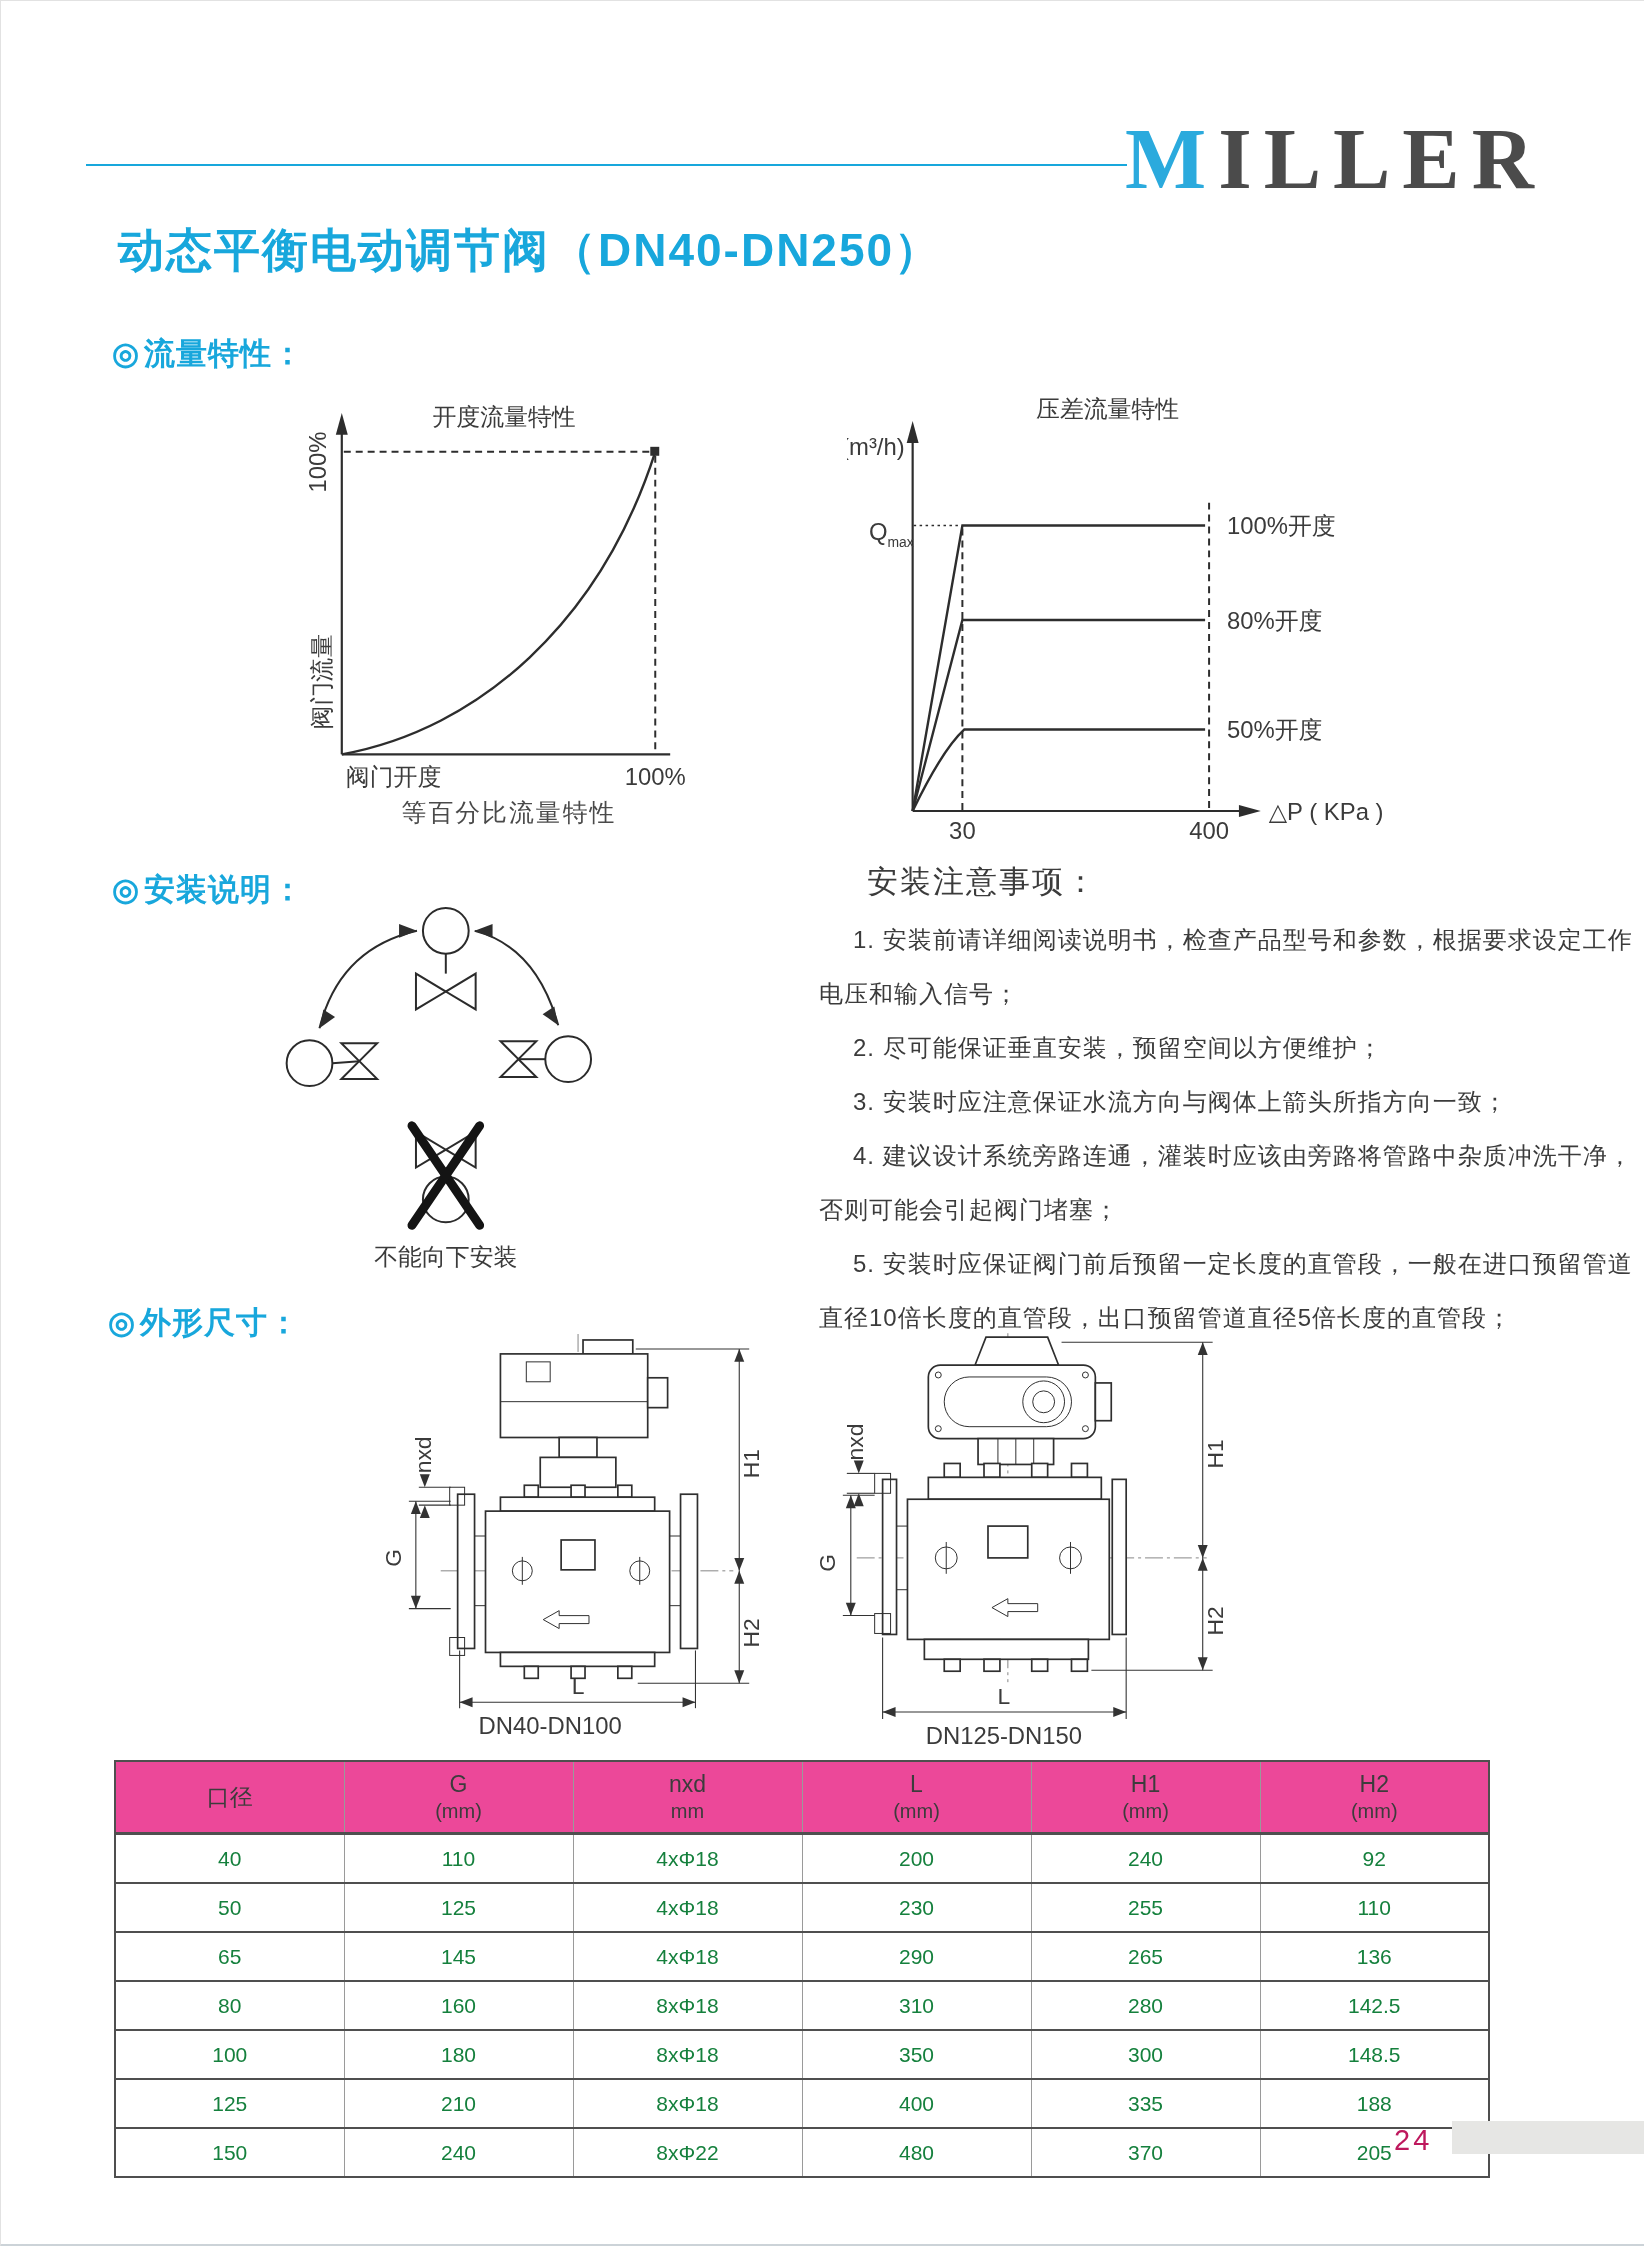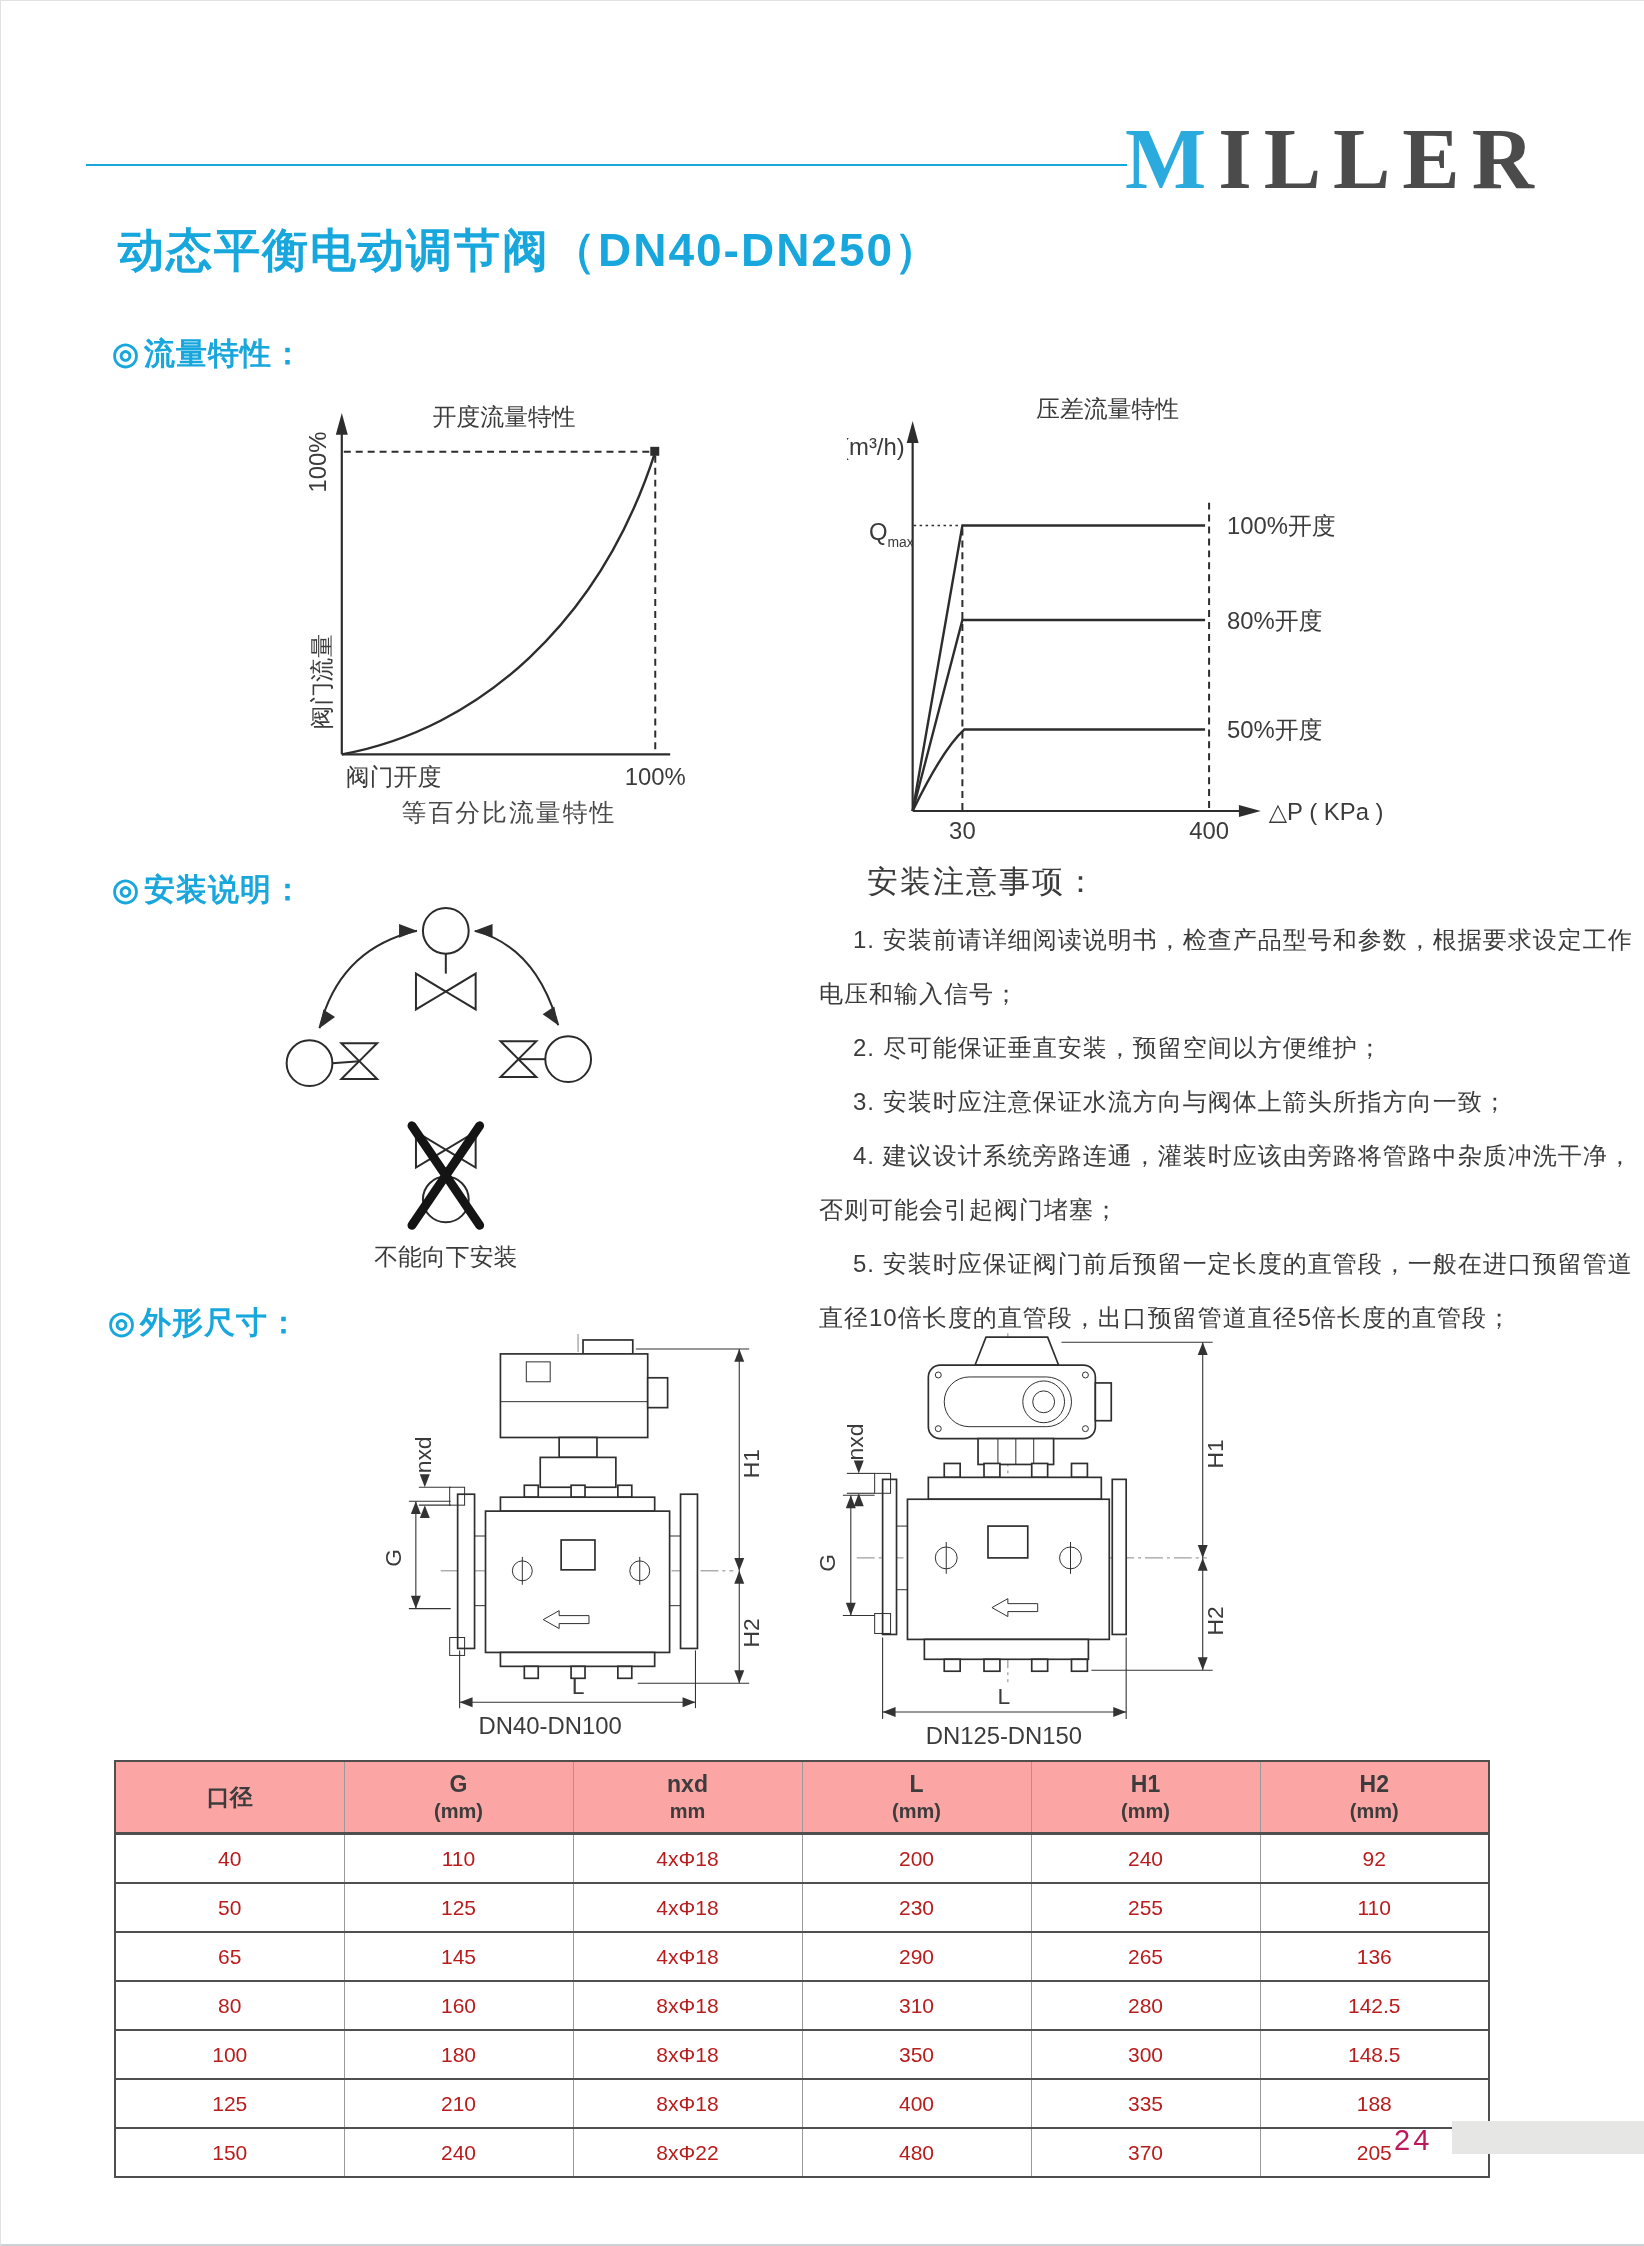--- a/index.html
+++ b/index.html
@@ -34,25 +34,25 @@
   .vsl{stroke:#2b2b2b;stroke-width:2;fill:none;}
   .xmark{stroke:#141414;stroke-width:9;stroke-linecap:round;}
   .stf{stroke:#2f2f2f;fill:#fff;stroke-width:1.7;}
   .thin{stroke:#2f2f2f;stroke-width:1;fill:none;}
   .cl{stroke:#787878;stroke-width:.9;stroke-dasharray:18 4 3 4;fill:none;}
   .dim{stroke:#333;stroke-width:1.1;fill:none;}
   .dt{fill:#3b3b3b;font-size:23px;}
   
   .dim-table{left:113px;top:1759px;width:1376px;}
   .dim-table table{width:100%;border-collapse:collapse;table-layout:fixed;border:2px solid #4f4f4f;}
-  .dim-table th{background:#fca5a5;height:68px;font-weight:bold;color:#3c3c3c;
+  .dim-table th{background:#ec4899;height:68px;font-weight:normal;color:#3c3c3c;
     border-left:1px solid #9a9a9a;border-bottom:3px solid #4f4f4f;}
   .dim-table th .l1{font-size:23px;line-height:1.25;}
   .dim-table th .l2{font-size:20px;line-height:1.25;}
-  .dim-table td{height:45px;text-align:center;font-size:21px;color:#b91c1c;
+  .dim-table td{height:45px;text-align:center;font-size:21px;color:#15803d;
     border-left:1px solid #9a9a9a;border-bottom:2px solid #4f4f4f;}
   .footer-num{left:1393px;top:2123px;font-size:29px;color:#be185d;letter-spacing:3px;}
   .footer-bar{left:1451px;top:2120px;width:194px;height:33px;background:#e6e6e4;}
 </style>
 </head>
 <body>
 
 <div class="page">
 
   <div class="abs rule"></div>

